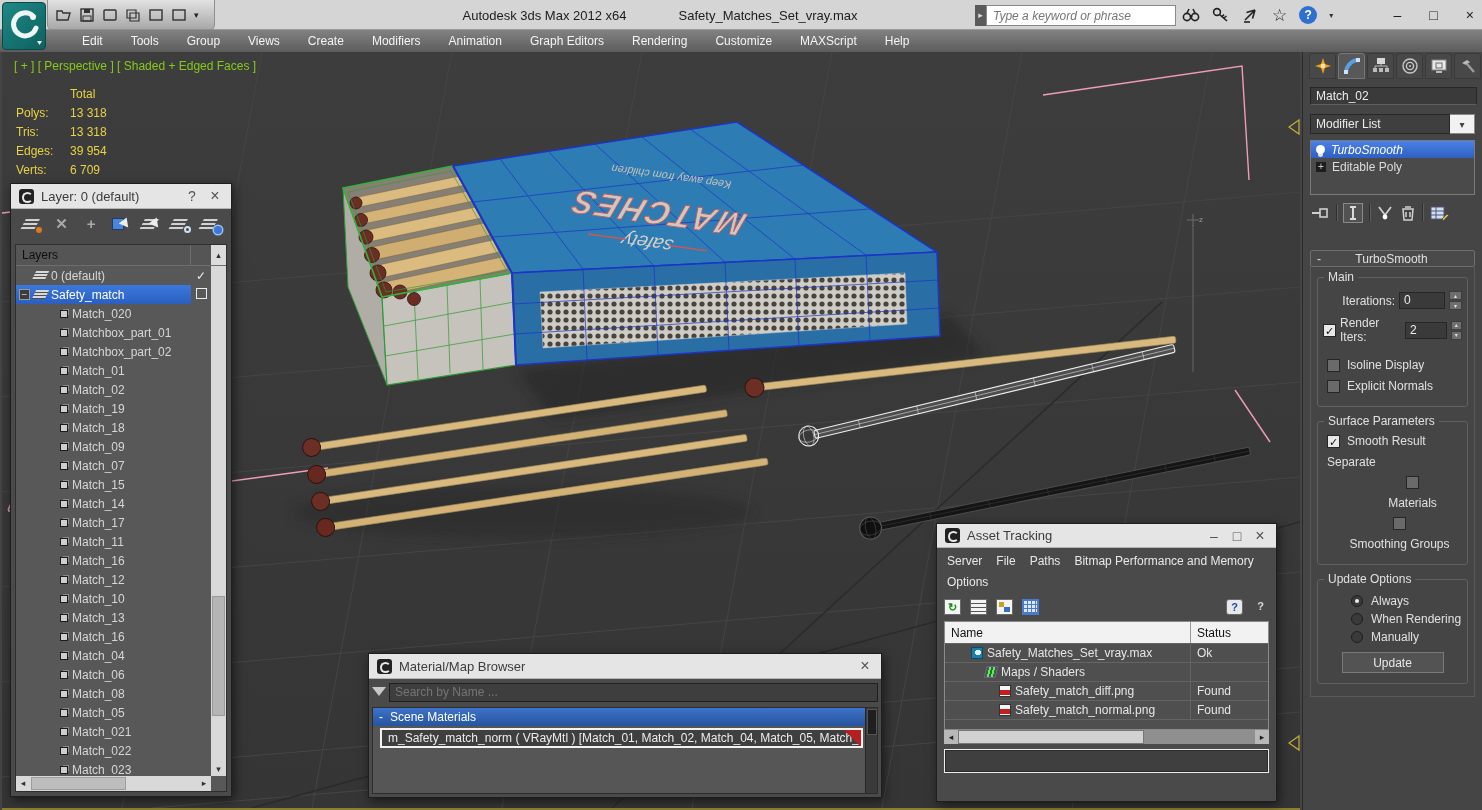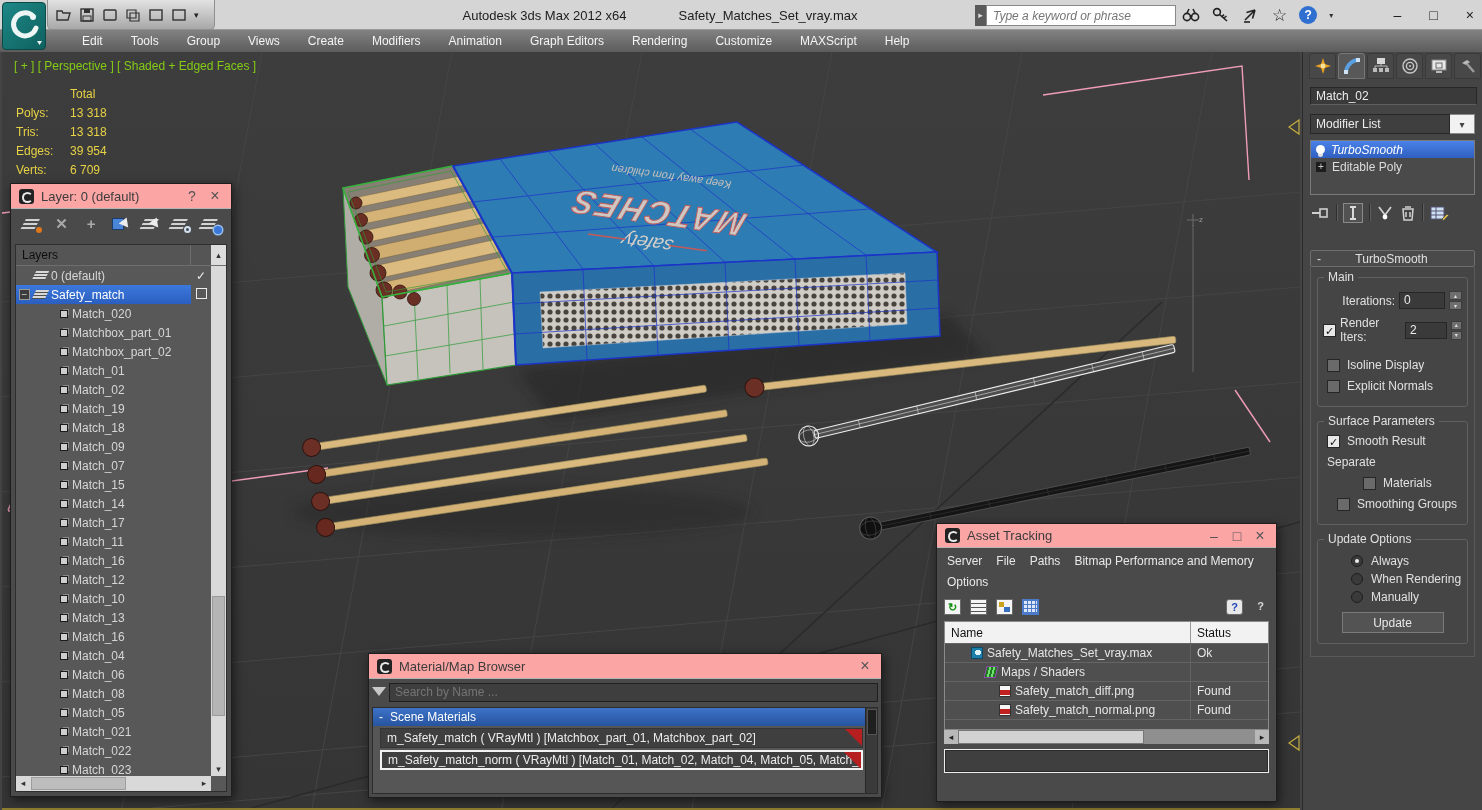--- a/index.html
+++ b/index.html
@@ -33,21 +33,21 @@
   #viewport { position:absolute; left:2px; top:52px; width:1298px; height:758px; background:#3a3a3a;
     box-shadow:inset 0 0 0 2px #8d7d2e; }
   #scene { position:absolute; left:0; top:0; }
   #vp-label { position:absolute; left:12px; top:7px; color:#84cc16; font-size:12px; }
   #vp-stats { position:absolute; left:14px; top:33px; color:#e8d245; font-size:12px; line-height:19px; }
   .stat-row { display:flex; }
   .stat-label { width:54px; }
 
   
   .dlg { position:absolute; background:#4a4a4a; border:1px solid #1e1e1e; box-shadow:2px 3px 10px rgba(0,0,0,.55); z-index:30; }
-  .dlg-title { height:25px; background:#fca5a5; display:flex; align-items:center; gap:7px; padding:0 8px; color:#3c3c3c; font-size:13px; border-bottom:1px solid #b5b5b5; }
+  .dlg-title { height:25px; background:#e5e5e5; display:flex; align-items:center; gap:7px; padding:0 8px; color:#3c3c3c; font-size:13px; border-bottom:1px solid #b5b5b5; }
   .dlg-title .grow { flex:1; }
   .mini-logo { width:15px; height:15px; background:#222; border-radius:3px; position:relative; flex:none; }
   .mini-logo::after { content:""; position:absolute; left:3px; top:3px; width:7px; height:7px; border:2px solid #e8e8e8; border-radius:50%; border-right-color:transparent; }
   .tbtn { color:#555; font-size:14px; width:16px; text-align:center; }
 
   
   #layer-dlg { left:10px; top:183px; width:222px; height:614px; }
   #layer-toolbar { height:31px; display:flex; align-items:center; justify-content:space-around; padding:0 6px; }
   .lti { width:24px; height:17px; position:relative; display:inline-block; }
   .lti .bars { position:absolute; left:3px; top:3px; width:14px; height:11px; transform:skewX(-28deg);
@@ -160,21 +160,21 @@
   #ro-head .minus { margin:0 6px; }
   #ro-head .ro-title { flex:1; text-align:center; padding-right:18px; }
   #ro-body { border:1px solid #5a5a5a; border-top:none; margin:0 2px; padding:10px 4px 8px; }
   .grp { position:relative; border:1px solid #616161; border-radius:3px; margin:0 2px 14px; padding:10px 5px 6px; }
   .grp-title { position:absolute; top:-8px; left:6px; background:#454545; padding:0 4px; font-size:12px; color:#e0e0e0; }
   .spin-row { display:flex; align-items:center; justify-content:flex-end; gap:4px; margin:3px 0 6px; font-size:12px; color:#e0e0e0; }
   .spinfield { width:46px; height:17px; background:#3a3a3a; border:1px solid #262626; color:#ececec; font-size:12px; line-height:15px; padding:0 4px; }
   .spinner { width:13px; height:19px; display:flex; flex-direction:column; gap:1px; }
   .sbtn { flex:1; background:#6e6e6e; border:1px solid #3c3c3c; font-size:6px; color:#e0e0e0; display:flex; align-items:center; justify-content:center; line-height:1; }
   .cb-row { display:flex; align-items:center; gap:7px; margin:7px 0 7px 4px; font-size:12px; color:#e0e0e0; }
-  .cb-row.ind { margin-left:40px; }
+  .cb-row.ind { margin-left:40px;flex-direction:column; }
   .cb { width:13px; height:13px; border:1px solid #262626; background:#6a6a6a; flex:none; text-align:center; font-size:11px; line-height:12px; color:#111; font-style:normal; }
   .cb.checked { background:#e8e8e8; }
   .cb i { font-style:normal; }
   .sep-label { margin:2px 0 2px 4px; font-size:12px; color:#e0e0e0; }
   .rad-row { display:flex; align-items:center; gap:8px; margin:4px 0 4px 28px; font-size:12px; color:#e0e0e0; }
   .rad { width:12px; height:12px; border-radius:50%; background:#3a3a3a; border:1px solid #1e1e1e; position:relative; flex:none; }
   .rad-row.selected .rad::after { content:""; position:absolute; inset:3px; border-radius:50%; background:#ececec; }
   #update-btn { display:block; margin:8px auto 4px; width:102px; height:21px; background:#535353; border:1px solid #7a7a7a; color:#e8e8e8; font-size:12px;
     font-family:"Liberation Sans", sans-serif; }
 </style>
@@ -712,24 +712,20 @@
     <span class="funnel"></span>
     <input id="mat-search" placeholder="Search by Name ..." style="">
   </div>
   <div id="mat-list">
     <div id="mat-group-head">
       <span>-</span>
       <span>Scene Materials</span>
     </div>
     <div>
 
-    <div class="mat-item">
-          <span>m_Safety_match  ( VRayMtl )  [Matchbox_part_01, Matchbox_part_02]</span>
-          <span class="mat-corner"></span>
-        </div>
         <div class="mat-item selected">
           <span>m_Safety_match_norm  ( VRayMtl )  [Match_01, Match_02, Match_04, Match_05, Match_06, Match...</span>
           <span class="mat-corner"></span>
         </div>
       </div>
     <div id="mat-vsb">
         <span class="thumb"></span>
       </div>
   </div>
 </div>

